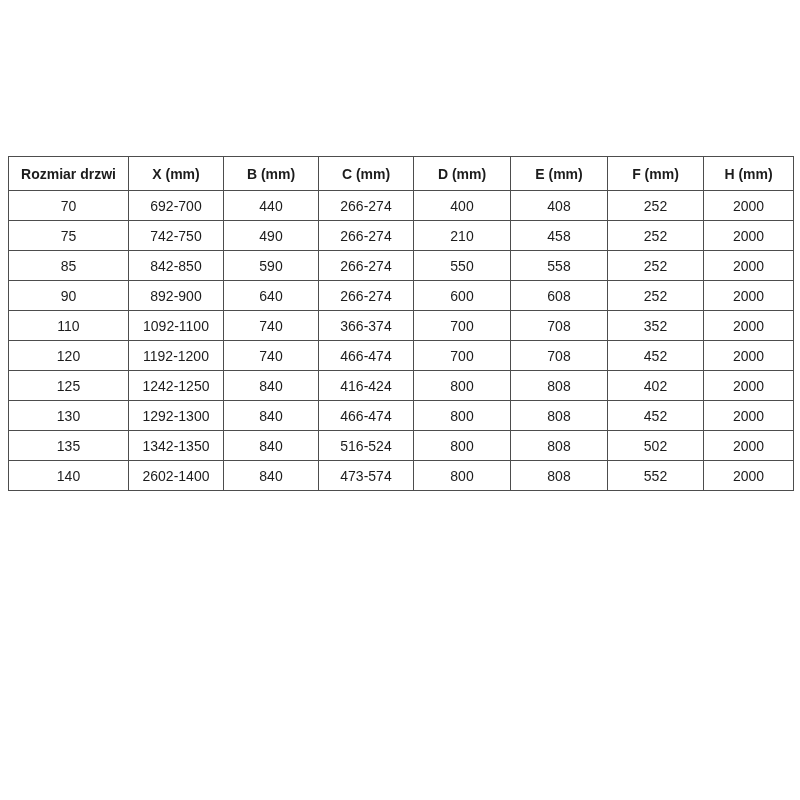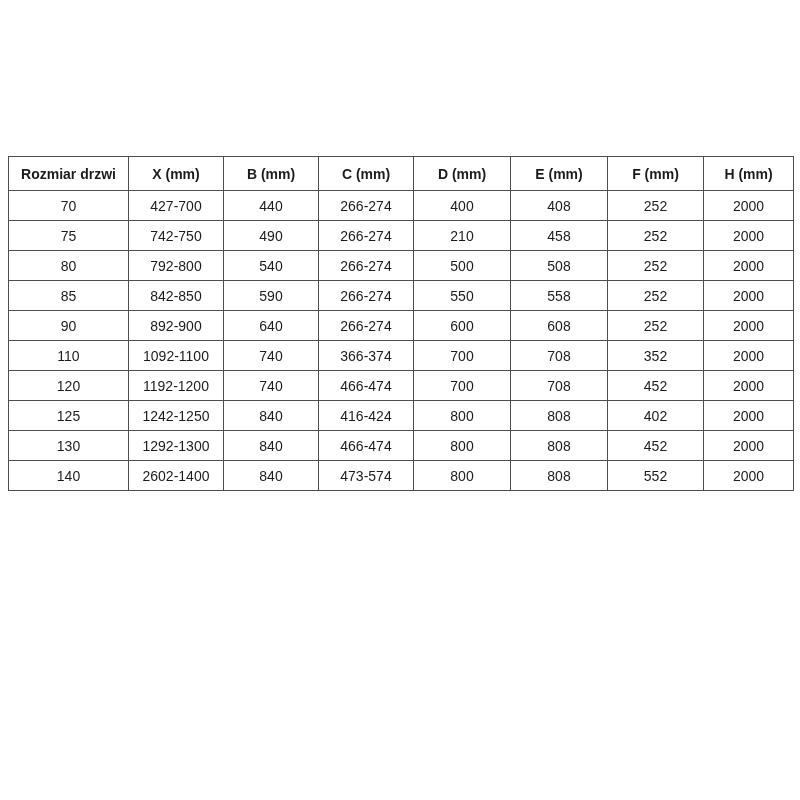--- a/index.html
+++ b/index.html
@@ -72,45 +72,35 @@
           <th>C (mm)</th>
           <th>D (mm)</th>
           <th>E (mm)</th>
           <th>F (mm)</th>
           <th>H (mm)</th>
         </tr>
       </thead>
       <tbody>
           <tr>
             <td>70</td>
-            <td>427-700</td>
+            <td>692-700</td>
             <td>440</td>
             <td>266-274</td>
             <td>400</td>
             <td>408</td>
             <td>252</td>
             <td>2000</td>
           </tr>
           <tr>
             <td>75</td>
             <td>742-750</td>
             <td>490</td>
             <td>266-274</td>
             <td>210</td>
             <td>458</td>
-            <td>252</td>
-            <td>2000</td>
-          </tr>
-          <tr>
-            <td>80</td>
-            <td>792-800</td>
-            <td>540</td>
-            <td>266-274</td>
-            <td>500</td>
-            <td>508</td>
             <td>252</td>
             <td>2000</td>
           </tr>
           <tr>
             <td>85</td>
             <td>842-850</td>
             <td>590</td>
             <td>266-274</td>
             <td>550</td>
             <td>558</td>
@@ -161,20 +151,30 @@
             <td>130</td>
             <td>1292-1300</td>
             <td>840</td>
             <td>466-474</td>
             <td>800</td>
             <td>808</td>
             <td>452</td>
             <td>2000</td>
           </tr>
           <tr>
+            <td>135</td>
+            <td>1342-1350</td>
+            <td>840</td>
+            <td>516-524</td>
+            <td>800</td>
+            <td>808</td>
+            <td>502</td>
+            <td>2000</td>
+          </tr>
+          <tr>
             <td>140</td>
             <td>2602-1400</td>
             <td>840</td>
             <td>473-574</td>
             <td>800</td>
             <td>808</td>
             <td>552</td>
             <td>2000</td>
           </tr>
         </tbody>

